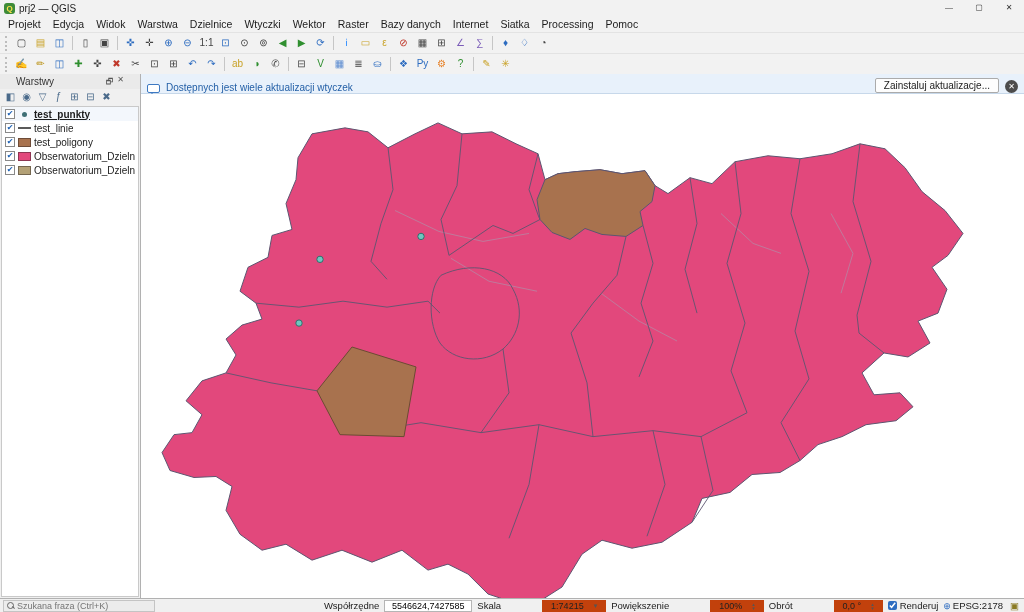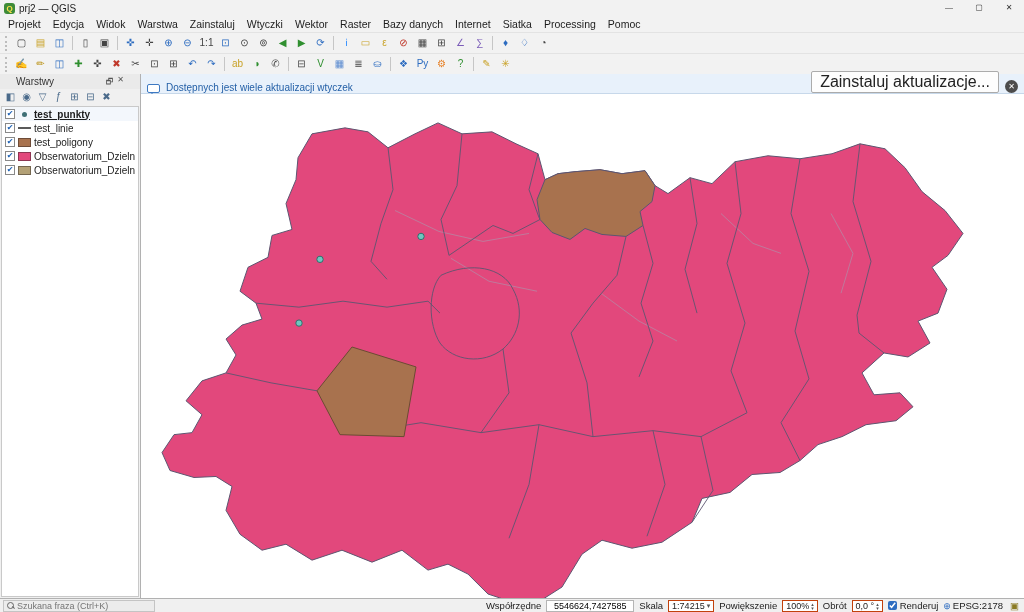--- a/index.html
+++ b/index.html
@@ -45,38 +45,38 @@
   .dot{width:5px;height:5px;border-radius:50%;}
   .ln{width:13px;height:2px;}
   .lb{overflow:hidden;}
 
   
   .map-area{flex:1;position:relative;background:#fff;display:flex;flex-direction:column;min-width:0;}
   .notify{height:20px;display:flex;align-items:flex-end;gap:6px;padding:0 6px;background:#e8f1fb;border-bottom:1px solid #c7d8ea;font-size:10px;}
   .bubble{position:relative;width:13px;height:9px;border:1px solid #3d79c2;border-radius:2px;background:#fff;flex:none;}
   .bubble:after{content:"";position:absolute;left:2px;bottom:-4px;border:2px solid transparent;border-top-color:#3d79c2;}
   .ntext{color:#2460a7;}
-  .nbtn{margin-left:auto;font-size:16px;padding:1px 8px;background:#fdfdfd;border:1px solid #ababab;border-radius:2px;color:#222;}
+  .nbtn{margin-left:auto;font-size:10px;padding:1px 8px;background:#fdfdfd;border:1px solid #ababab;border-radius:2px;color:#222;}
   .nclose{flex:none;width:13px;height:13px;border-radius:50%;background:#4c4c4c;color:#fff;font-size:8px;
           display:inline-flex;align-items:center;justify-content:center;}
   .map{flex:1;width:100%;height:100%;display:block;background:#fff;}
 
   
   .statusbar{position:absolute;left:0;right:0;bottom:0;height:14px;background:#f0f0f0;border-top:1px solid #b1b1b1;
              display:flex;align-items:center;gap:5px;padding:0 3px;font-size:9.5px;color:#222;}
   .search{display:flex;align-items:center;gap:3px;background:#ececec;border:1px solid #c4c4c4;height:12px;width:152px;padding:0 3px;flex:none;}
   .mag{position:relative;width:7px;height:7px;flex:none;}
   .mag:before{content:"";position:absolute;left:0;top:0;width:5px;height:5px;border:1px solid #666;border-radius:50%;}
   .mag:after{content:"";position:absolute;left:5px;top:5px;width:3px;height:1px;background:#666;transform:rotate(45deg);}
   .search input{border:none;background:transparent;font-size:9px;width:126px;outline:none;color:#666;}
   .flex{flex:1;}
   .sb-label{color:#222;}
   .sb-box{height:12px;border:1px solid #b5b5b5;background:#fff;font-size:9px;padding:0 2px;}
   .coords{width:88px;text-align:center;}
-  .sb-combo{display:inline-flex;align-items:center;gap:2px;height:12px;border:1px solid #c2410c;background:#fff;padding:0 3px;font-size:9px;}
+  .sb-combo{display:inline-flex;align-items:center;gap:10px;height:12px;border:6px solid #c2410c;background:#fff;padding:0 3px;font-size:9px;margin-left:36px;}
   .caret{font-size:7px;color:#555;}
   .spin{display:inline-flex;flex-direction:column;line-height:4px;font-size:5px;color:#555;}
   .rcheck{display:inline-flex;align-items:center;gap:3px;}
   .rcheck input{width:9px;height:9px;accent-color:#2d6cc0;}
   .epsg{display:inline-flex;align-items:center;gap:2px;}
   .globe{color:#2d6cc0;font-size:9px;}
   .sb-msg{width:13px;text-align:center;color:#8a7a22;}
 </style>
 </head>
 <body>
@@ -91,21 +91,21 @@
       <span class="wbtn">▢</span>
       <span class="wbtn close">✕</span>
     </span>
   </div>
 
   <div class="menubar">
       <span class="menu-item">Projekt</span>
       <span class="menu-item">Edycja</span>
       <span class="menu-item">Widok</span>
       <span class="menu-item">Warstwa</span>
-      <span class="menu-item">Zainstaluj</span>
+      <span class="menu-item">Dzielnice</span>
       <span class="menu-item">Wtyczki</span>
       <span class="menu-item">Wektor</span>
       <span class="menu-item">Raster</span>
       <span class="menu-item">Bazy danych</span>
       <span class="menu-item">Internet</span>
       <span class="menu-item">Siatka</span>
       <span class="menu-item">Processing</span>
       <span class="menu-item">Pomoc</span>
     </div>
 

